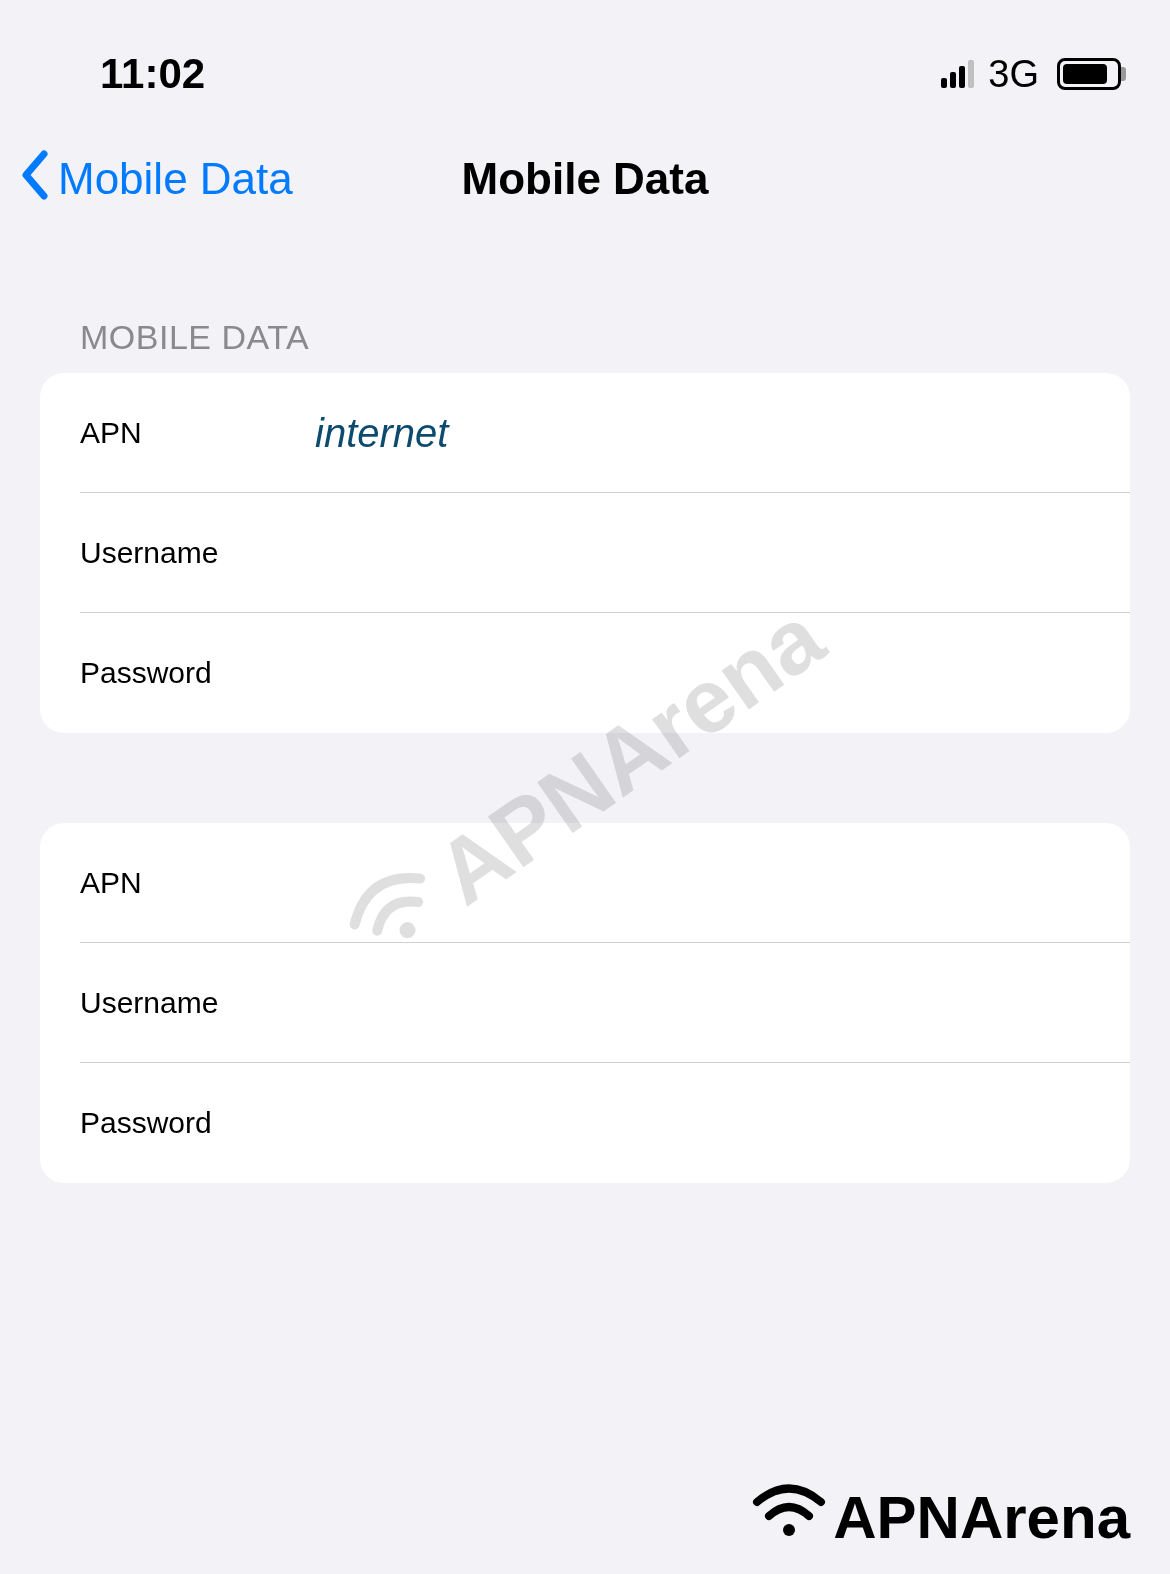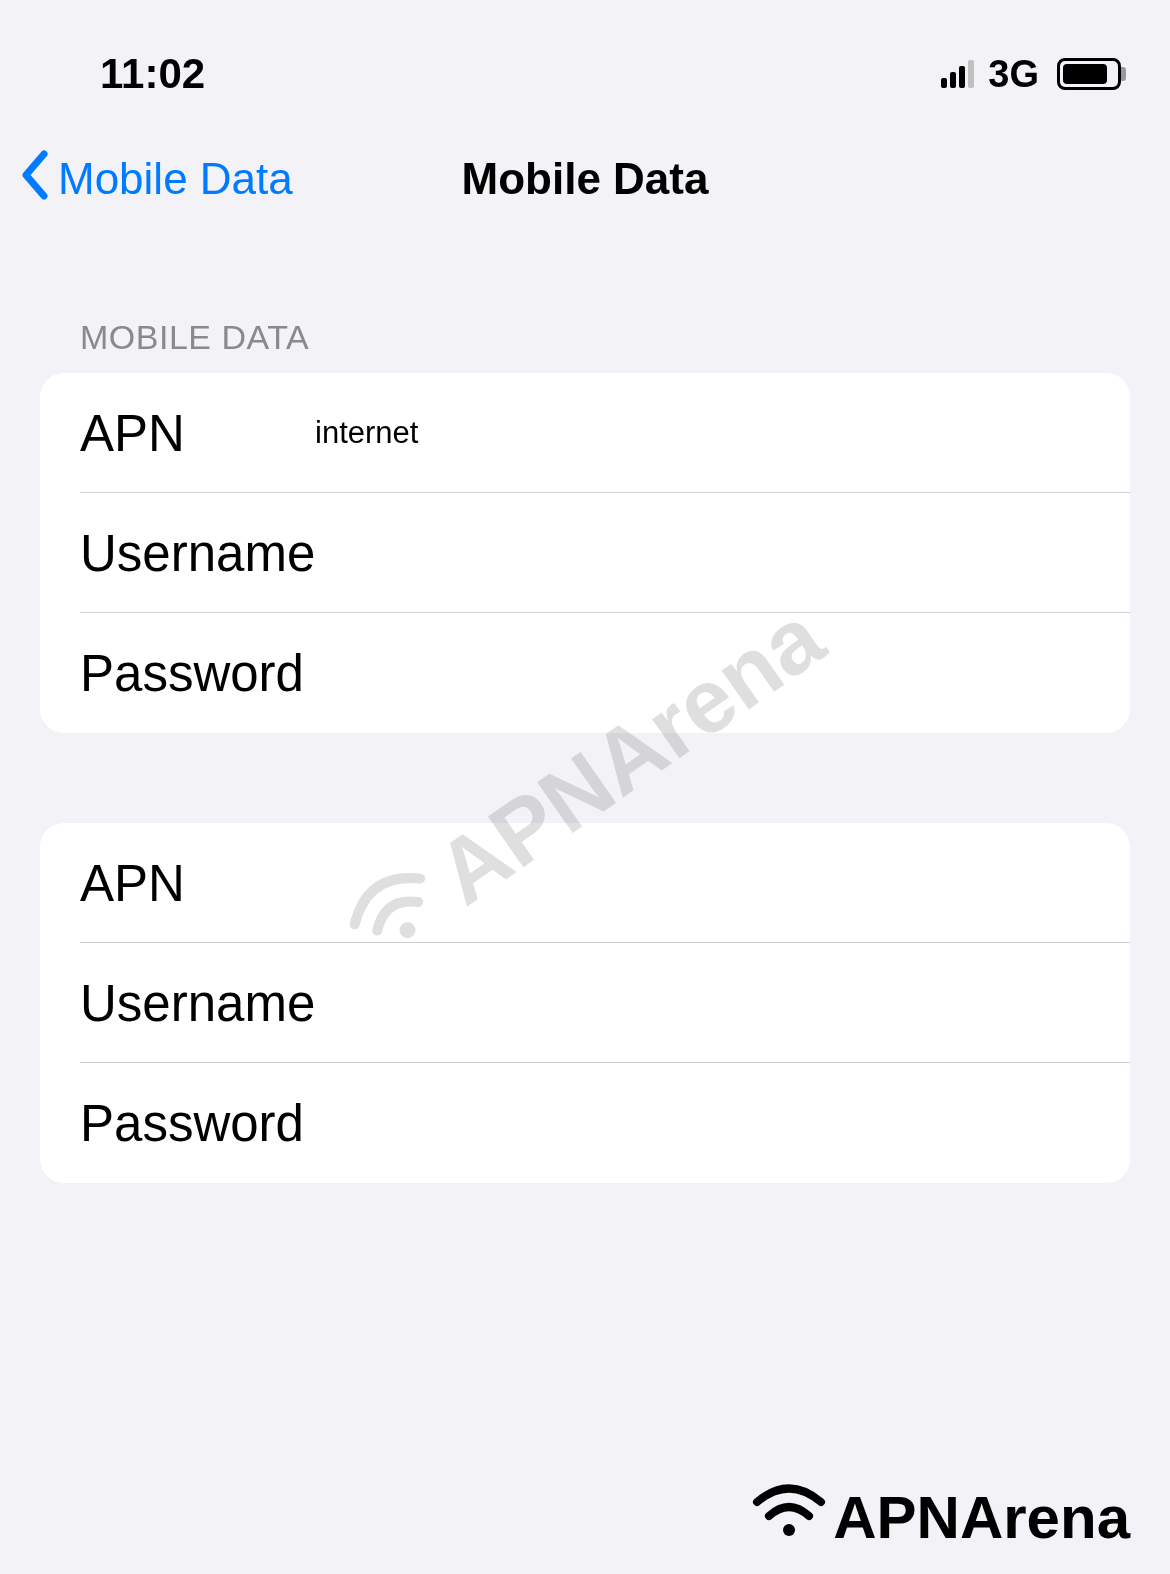--- a/index.html
+++ b/index.html
@@ -42,21 +42,21 @@
       width: 6px;
       background-color: #000;
       border-radius: 2px;
     }
     .bar1 { height: 10px; }
     .bar2 { height: 16px; }
     .bar3 { height: 22px; }
     .bar4 { height: 28px; background-color: #c0c0c0; }
     .network-type {
       font-size: 38px;
-      font-weight: 700;
+      font-weight: 400;
       color: #000;
       margin-left: 6px;
     }
     .battery {
       margin-left: 10px;
       width: 64px;
       height: 32px;
       border: 3px solid #000;
       border-radius: 8px;
       position: relative;
@@ -134,32 +134,33 @@
     .settings-row:not(:last-child)::after {
       content: '';
       position: absolute;
       bottom: 0;
       left: 40px;
       right: 0;
       height: 1px;
       background-color: #d0d0d4;
     }
     .row-label {
-      font-size: 51px;
+      font-size: 30px;
       color: #000;
       width: 235px;
       flex-shrink: 0;
     }
     .row-input {
-      font-size: 31px;
-      color: #000000;
+      font-size: 40px;
+      color: #0c4a6e;
       border: none;
       outline: none;
       background: transparent;
       flex: 1;
+      font-style: italic;
     }
     .watermark-center {
       position: absolute;
       top: 50%;
       left: 50%;
       transform: translate(-50%, -50%) rotate(-35deg);
       font-size: 90px;
       font-weight: 700;
       color: rgba(128, 128, 128, 0.25);
       pointer-events: none;

